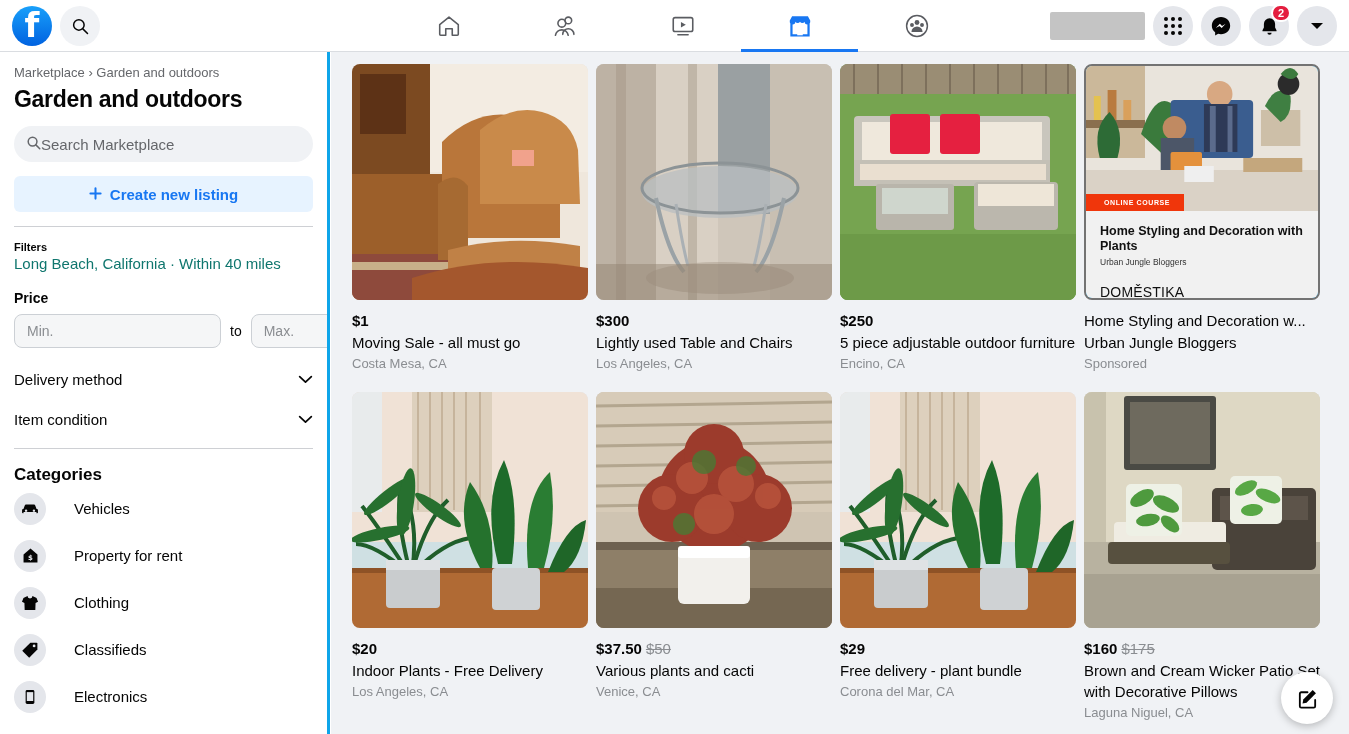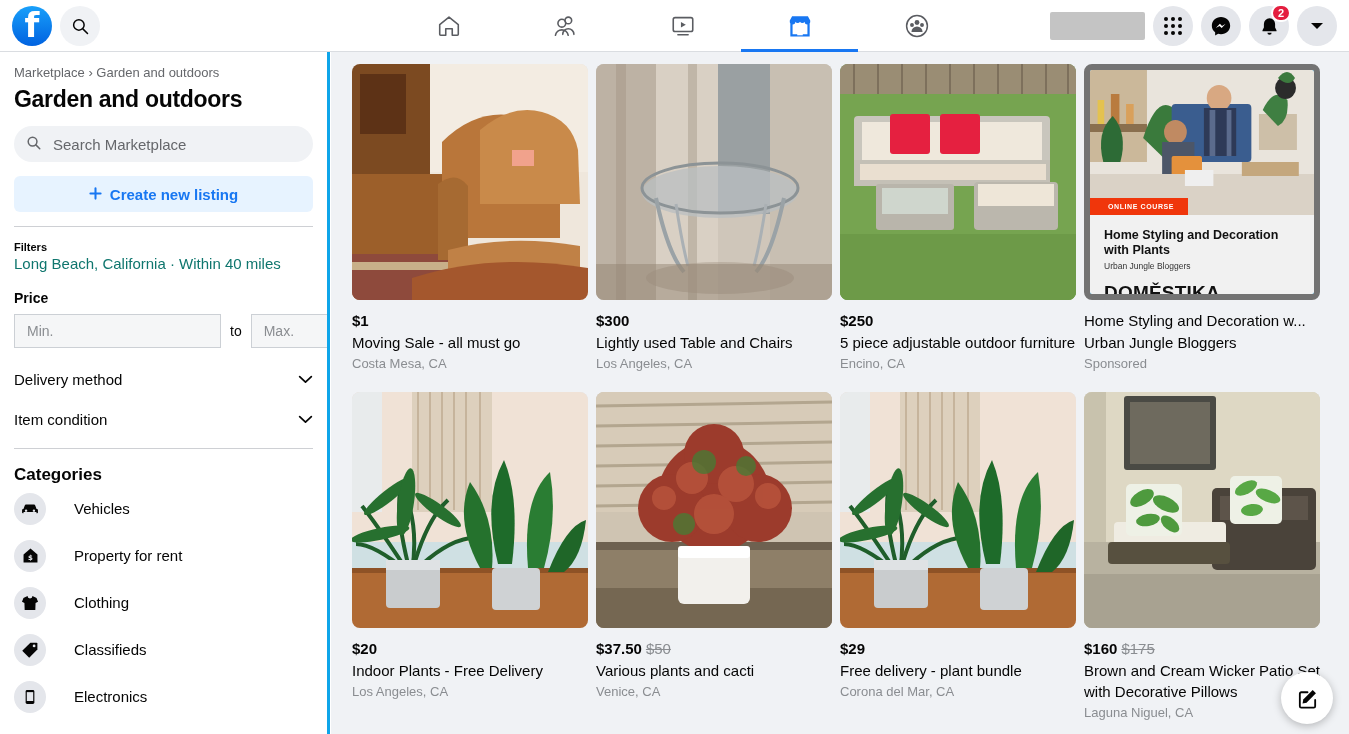--- a/index.html
+++ b/index.html
@@ -93,21 +93,21 @@
     font-size: 13px; color: #65676b;
     padding-top: 12px; line-height: 18px;
   }
   .page-title {
     font-size: 23px; font-weight: bold; line-height: 30px;
     letter-spacing: -0.3px; margin-top: 2px; color: #050505;
   }
   .search-box {
     margin-top: 12px; height: 36px; border-radius: 18px;
     background: #f0f2f5;
-    display: flex; align-items: center; gap: 12px;
+    display: flex; align-items: center; gap: 0;
     padding: 0 12px; cursor: text;
   }
   .search-box input {
     border: none; background: transparent; outline: none;
     font-family: inherit; font-size: 15px; color: #050505;
     width: 100%;
   }
   .search-box input::placeholder { color: #65676b; }
 
   .create-listing {
@@ -124,21 +124,21 @@
     font-size: 11px; font-weight: bold; margin-top: 14px; color: #050505;
   }
   .location-link {
     display: block; margin-top: 2px;
     font-size: 15px; color: #0f766e; font-weight: 500;
     text-decoration: none; cursor: pointer;
   }
   .price-label { font-size: 14px; font-weight: bold; margin-top: 18px; }
   .price-row { display: flex; align-items: center; gap: 9px; margin-top: 8px; }
   .price-input {
-    flex: 1; height: 34px; border: 1px solid #ccd0d5; border-radius: 0;
+    flex: 1; height: 34px; border: 1px solid #ccd0d5; border-radius: 8px;
     background: #f5f6f7; padding: 0 12px;
     font-family: inherit; font-size: 14px; color: #050505; outline: none;
   }
   .price-input::placeholder { color: #8a8d91; }
   .to-label { font-size: 14px; color: #050505; }
 
   .collapse-row {
     display: flex; align-items: center; justify-content: space-between;
     margin-top: 22px; cursor: pointer;
   }
@@ -186,33 +186,33 @@
   }
   .ctitle {
     font-size: 15px; color: #050505; line-height: 21px; margin-top: 1px;
   }
   .cloc {
     font-size: 13px; color: #8a8d91; line-height: 19px; margin-top: 1px;
   }
 
   
   .ad-card { width: 236px; height: 236px; border-radius: 8px;
-             border: 6px solid #737373; background:#0ea5e9; overflow:hidden; }
+             border: 2px solid #737373; background:#0ea5e9; overflow:hidden; }
   .ad-photo { height: 145px; position: relative; overflow: hidden; }
   .ad-photo svg { width: 100%; height: 100%; display: block; }
   .ad-tag {
     position: absolute; left: 0; bottom: 0;
     background: #f0360b; color: #fff;
     font-size: 7px; font-weight: bold; letter-spacing: .6px;
     padding: 5px 14px 5px 18px;
   }
   .ad-body { background: #f1f1f1; height: 91px; padding: 13px 14px 0 14px; }
   .ad-title { font-size: 12.5px; font-weight: bold; line-height: 15px; color:#111; }
   .ad-sub { font-size: 8.5px; color: #333; margin-top: 3px; }
-  .ad-brand { font-size: 19px; font-weight: bold; letter-spacing: .2px; margin-top: 11px; color:#111; }
+  .ad-brand { font-size: 14px; font-weight: normal; letter-spacing: .2px; margin-top: 17px; color:#111; }
 
   
   .fab {
     position: absolute; right: 16px; bottom: 10px;
     width: 52px; height: 52px; border-radius: 50%;
     background: #fff;
     box-shadow: 0 2px 8px rgba(0,0,0,.25);
     display: flex; align-items: center; justify-content: center;
     cursor: pointer; z-index: 20;
   }

